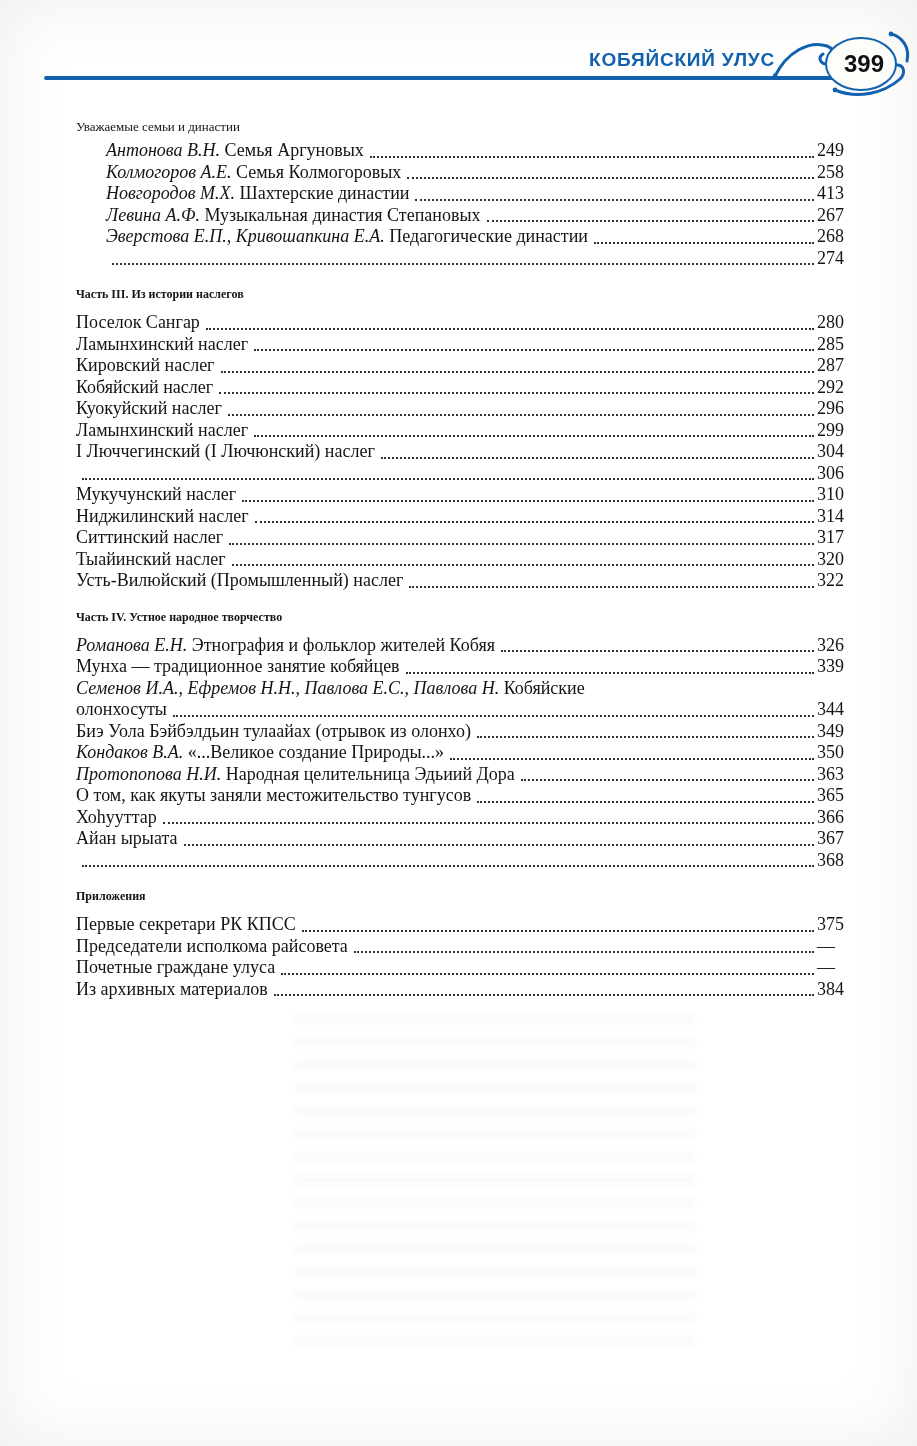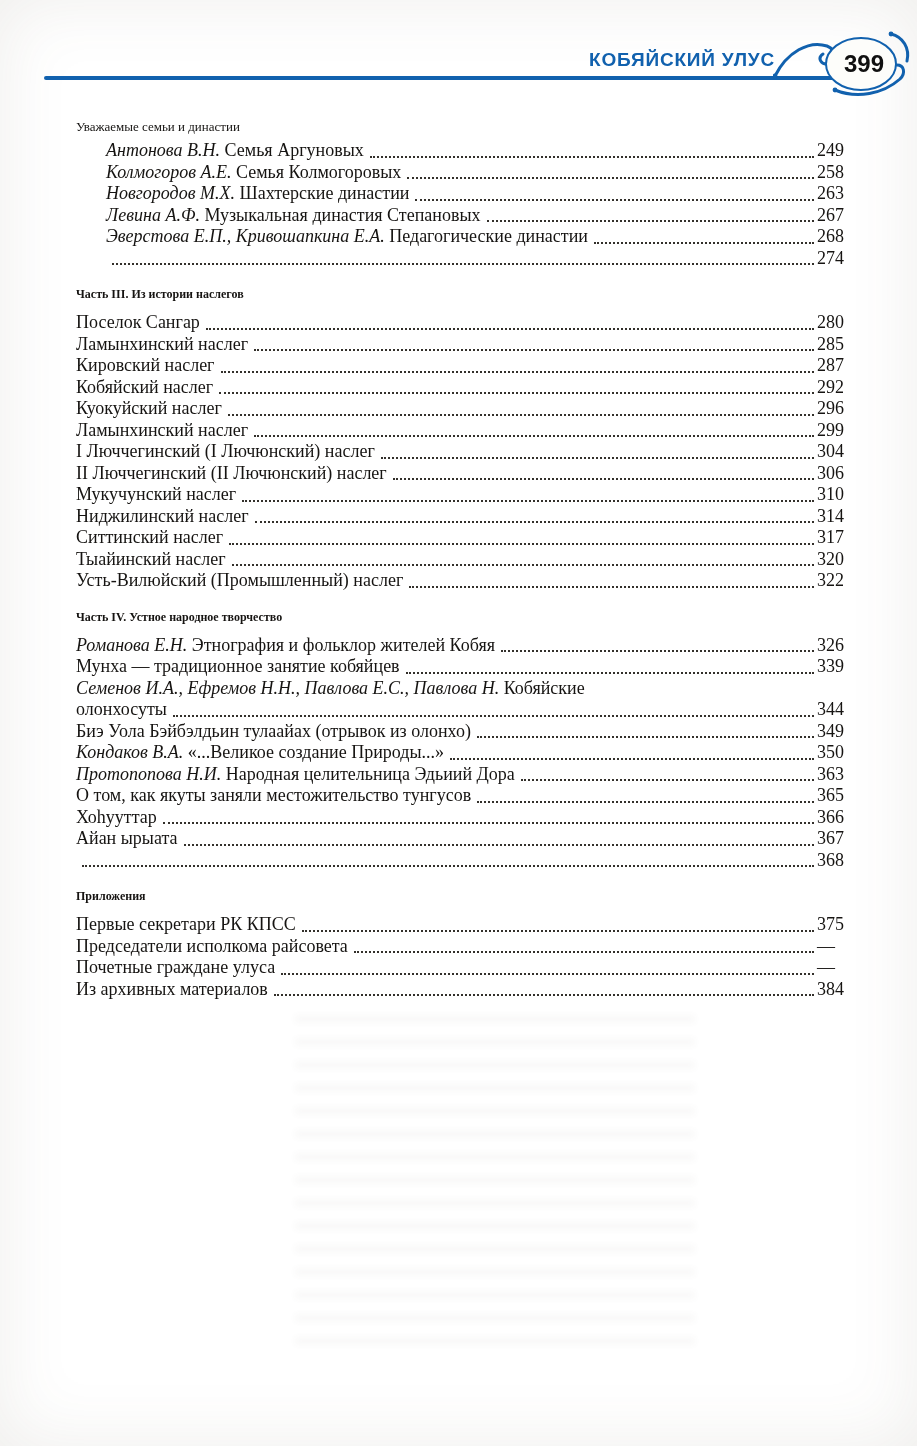--- a/index.html
+++ b/index.html
@@ -154,21 +154,21 @@
 
   <div class="entry">
     <span class="text"><span class="author">Колмогоров А.Е. </span><span class="title">Семья Колмогоровых</span></span>
     <span class="leader"></span>
     <span class="pagenum">258</span>
   </div>
 
   <div class="entry">
     <span class="text"><span class="author">Новгородов М.Х. </span><span class="title">Шахтерские династии</span></span>
     <span class="leader"></span>
-    <span class="pagenum">263</span>
+    <span class="pagenum">413</span>
   </div>
 
   <div class="entry">
     <span class="text"><span class="author">Левина А.Ф. </span><span class="title">Музыкальная династия Степановых</span></span>
     <span class="leader"></span>
     <span class="pagenum">267</span>
   </div>
 
   <div class="entry">
     <span class="text"><span class="author">Эверстова Е.П., Кривошапкина Е.А. </span><span class="title">Педагогические династии</span></span>
@@ -223,21 +223,20 @@
     <span class="pagenum">299</span>
   </div>
 
   <div class="entry">
     <span class="text"><span class="title">I Люччегинский (I Лючюнский) наслег</span></span>
     <span class="leader"></span>
     <span class="pagenum">304</span>
   </div>
 
   <div class="entry">
-    <span class="text"><span class="title">II Люччегинский (II Лючюнский) наслег</span></span>
     <span class="leader"></span>
     <span class="pagenum">306</span>
   </div>
 
   <div class="entry">
     <span class="text"><span class="title">Мукучунский наслег</span></span>
     <span class="leader"></span>
     <span class="pagenum">310</span>
   </div>
 

